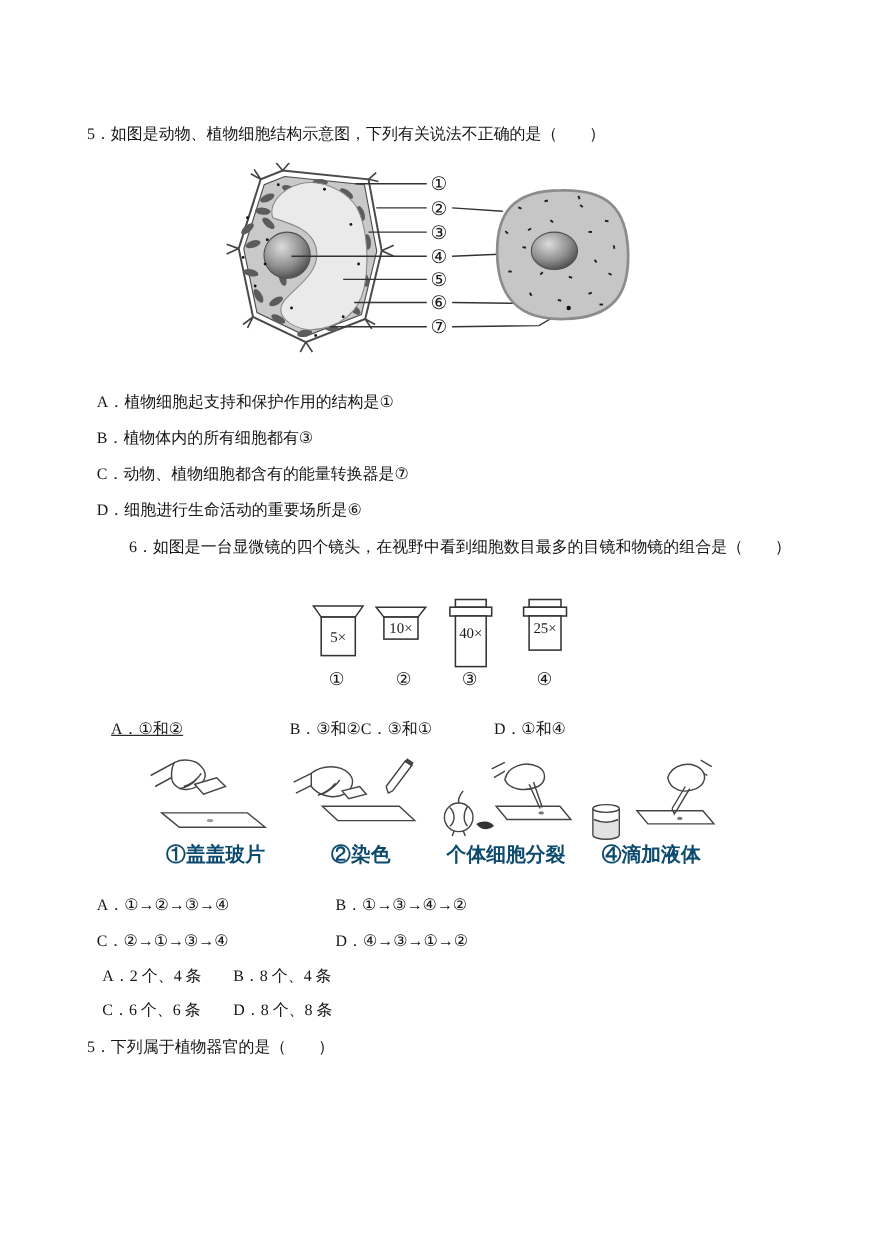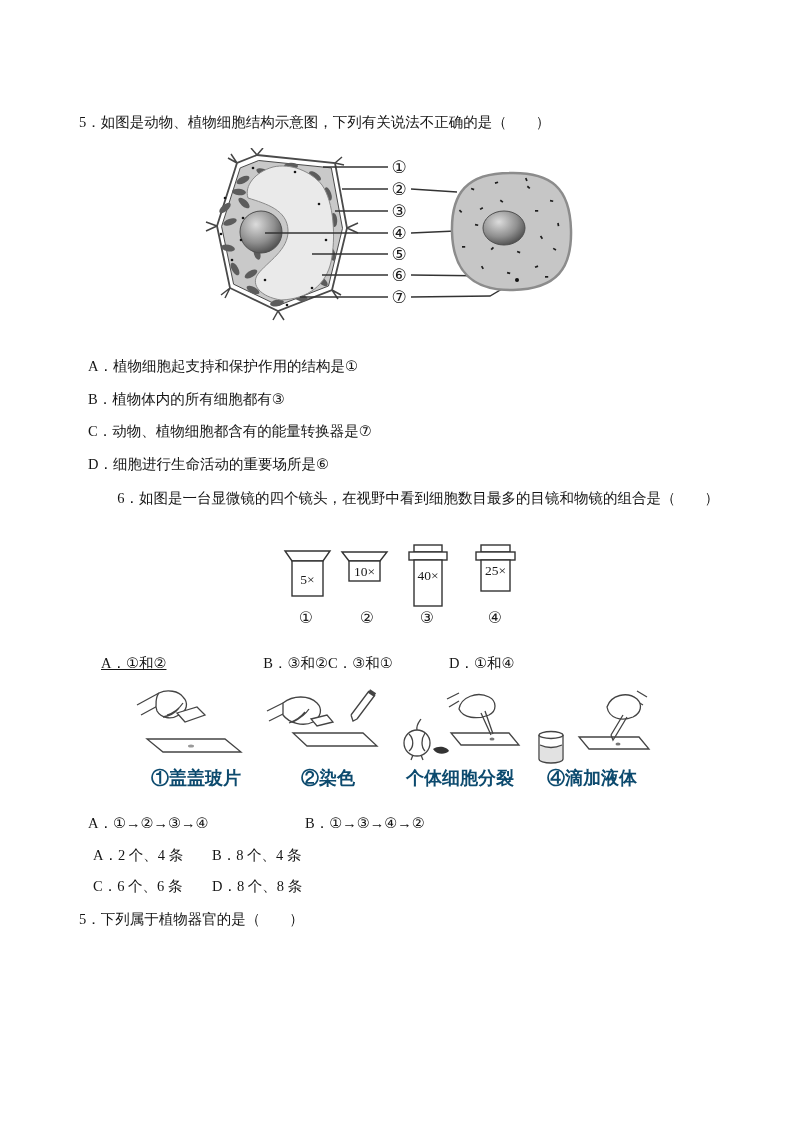--- a/index.html
+++ b/index.html
@@ -259,20 +259,21 @@
           <path d="M78,18 C82,6 98,2 108,10 C114,16 112,24 104,28 C92,33 80,29 78,18 Z" fill="#fff"></path>
           <path d="M94,26 L82,46 M98,28 L86,48 M82,46 L84,51 L86,48"></path>
           <ellipse cx="89" cy="55" rx="2.5" ry="1.5" fill="#777" stroke="none"></ellipse>
         </svg>
         <div class="step-label">④滴加液体</div>
       </div>
     </div>
 
     <ul class="opts-q7">
       <li><span class="c1">A．①→②→③→④</span><span>B．①→③→④→②</span></li>
+      <li><span class="c1">C．②→①→③→④</span><span>D．④→③→①→②</span></li>
     </ul>
   </section>
 
   <section>
     <ul class="opts-q8">
       <li><span class="c1">A．2 个、4 条</span><span>B．8 个、4 条</span></li>
       <li><span class="c1">C．6 个、6 条</span><span>D．8 个、8 条</span></li>
     </ul>
   </section>
 

